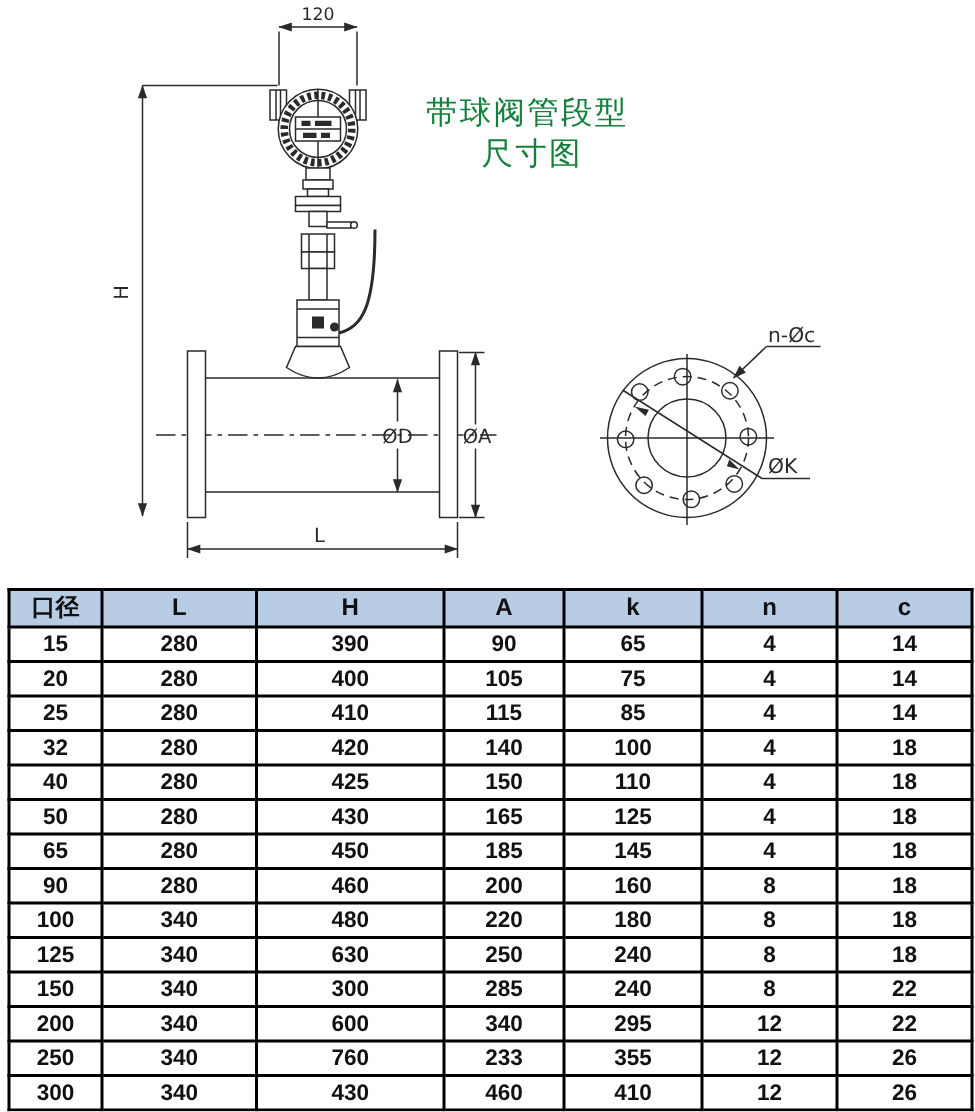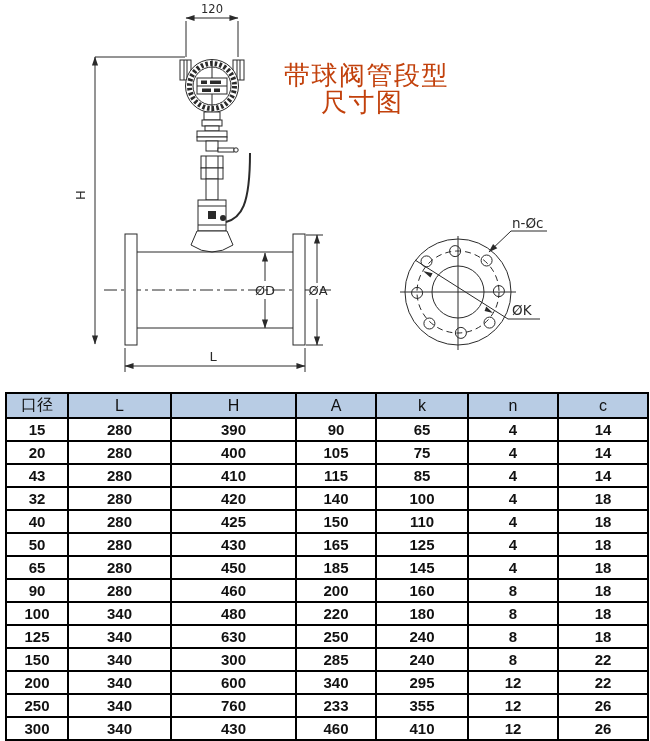--- a/index.html
+++ b/index.html
@@ -5,30 +5,30 @@
   html,body{margin:0;padding:0;background:#ffffff;}
   .stage{
     position:relative;width:650px;height:741px;background:#fff;overflow:hidden;
     font-family:"Liberation Sans","DejaVu Sans",sans-serif;
     padding-left:28px;
   }
   svg text{font-family:"DejaVu Sans","Liberation Sans",sans-serif;}
   .drawing{position:absolute;left:0;top:0;}
   .title-block{
     position:absolute;left:284px;top:62px;
-    font-size:26px;line-height:27px;color:#c2410c;letter-spacing:1.5px;white-space:nowrap;
+    font-size:21px;line-height:27px;color:#15803d;letter-spacing:1.5px;white-space:nowrap;
   }
   .title-line2{margin-left:37px;}
   table.dim-table{
     position:absolute;left:5px;top:392px;width:642px;height:349px;
     border-collapse:collapse;table-layout:fixed;background:#fff;
   }
   table.dim-table th{
     border:2px solid #000;height:23px;padding:0;
-    font-size:16px;font-weight:normal;color:#111;text-align:center;vertical-align:middle;
+    font-size:16px;font-weight:bold;color:#111;text-align:center;vertical-align:middle;
   }
   table.dim-table td{
     border:2px solid #000;height:21px;padding:0;
     font-size:15px;font-weight:bold;color:#111;text-align:center;vertical-align:middle;
   }
 </style>
 </head>
 <body>
 
 <div class="stage">
@@ -194,21 +194,21 @@
         <tr>
           <td>20</td>
           <td>280</td>
           <td>400</td>
           <td>105</td>
           <td>75</td>
           <td>4</td>
           <td>14</td>
         </tr>
         <tr>
-          <td>43</td>
+          <td>25</td>
           <td>280</td>
           <td>410</td>
           <td>115</td>
           <td>85</td>
           <td>4</td>
           <td>14</td>
         </tr>
         <tr>
           <td>32</td>
           <td>280</td>

